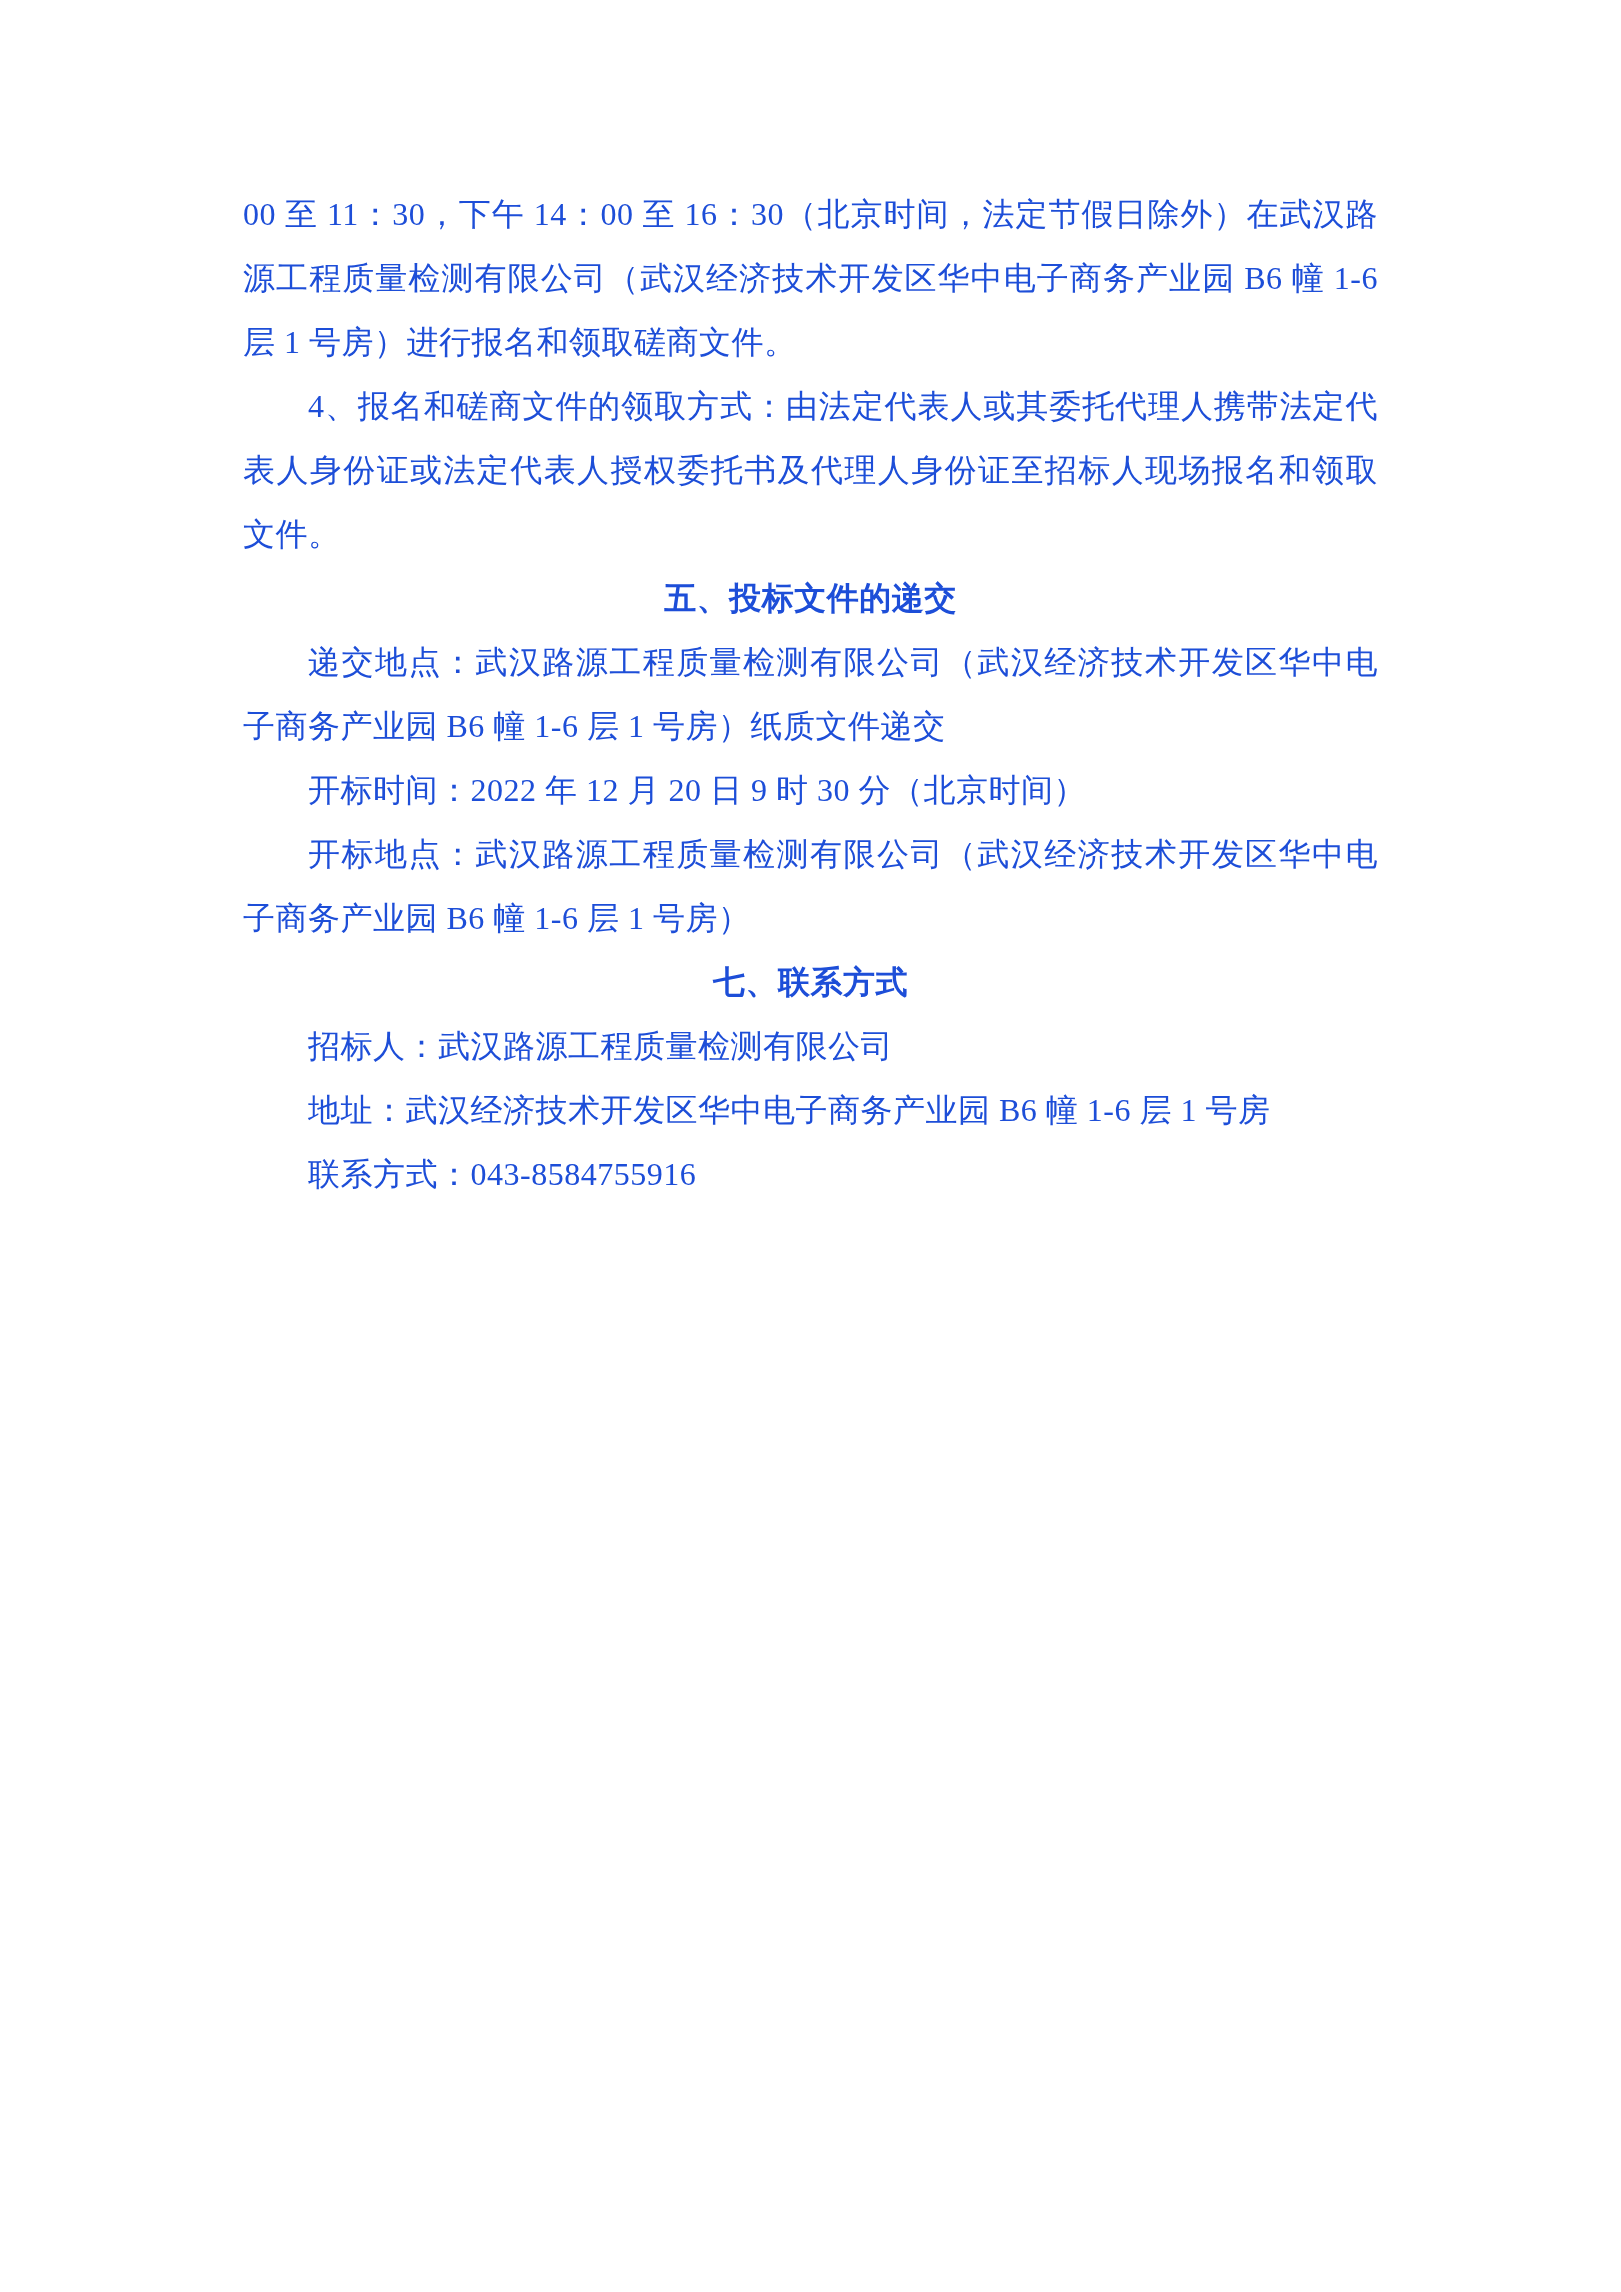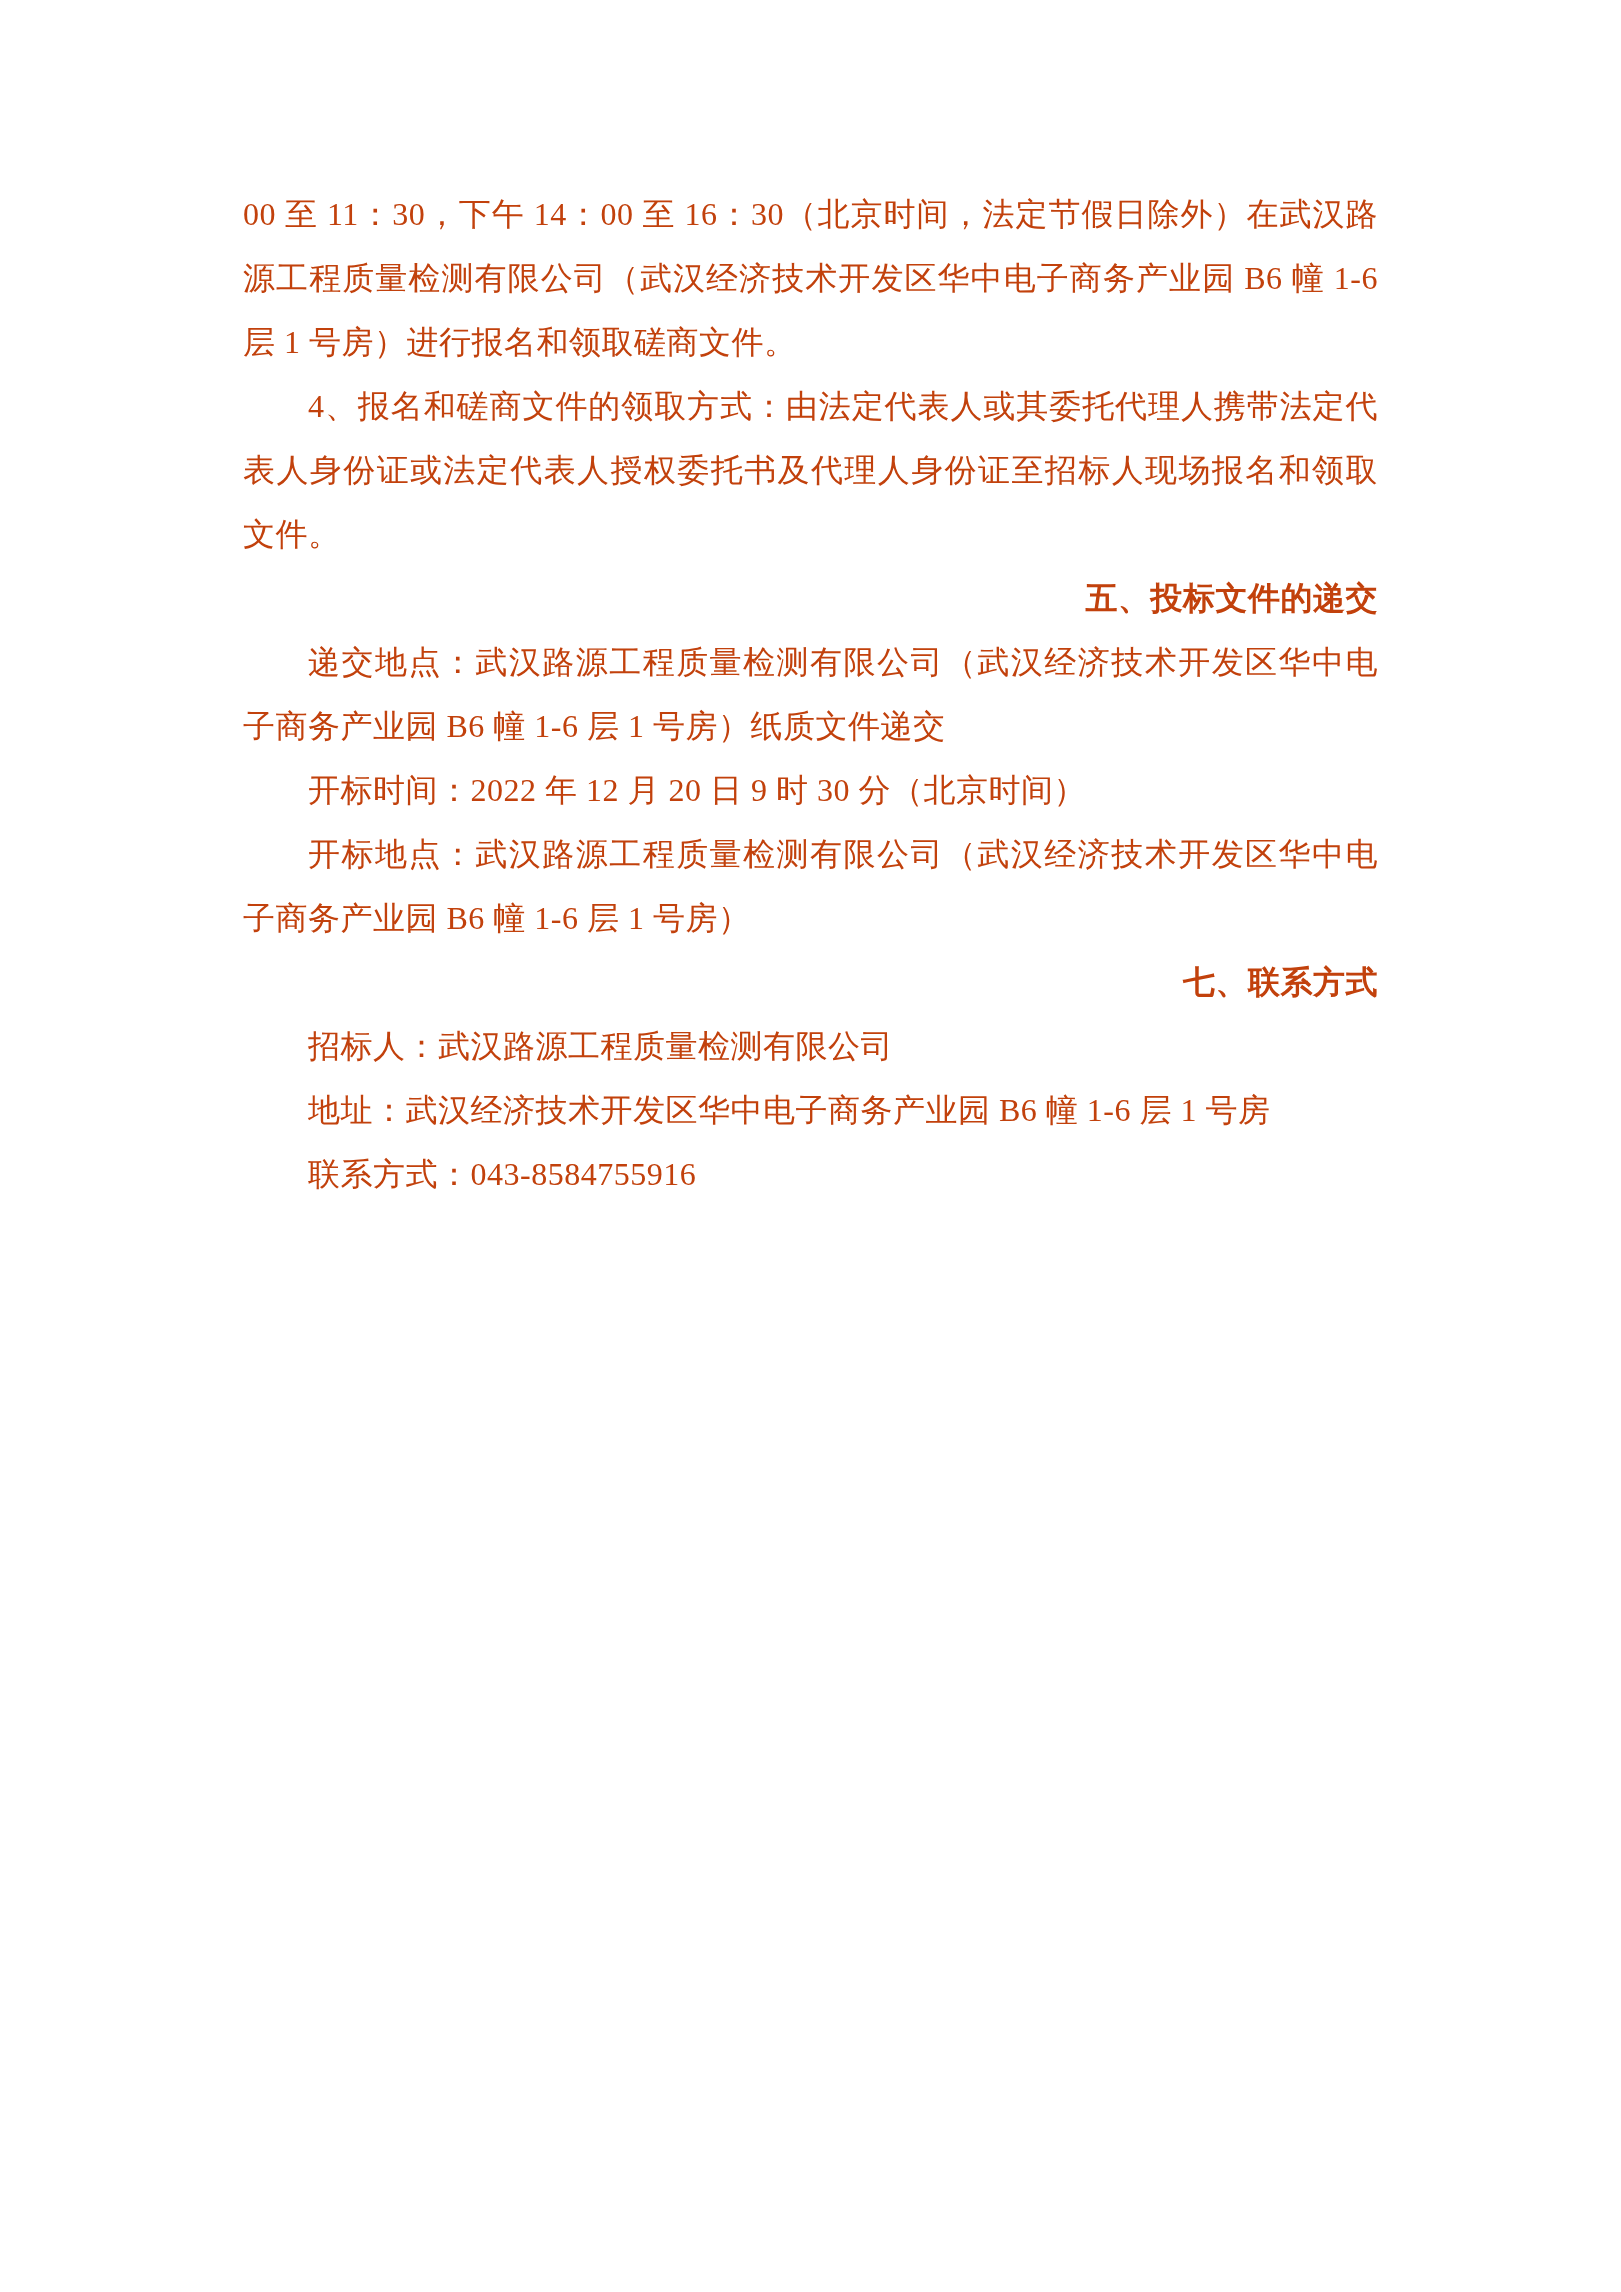--- a/index.html
+++ b/index.html
@@ -5,21 +5,21 @@
   html, body {
     margin: 0;
     padding: 0;
     background: #ffffff;
   }
   .page {
     position: relative;
     width: 1621px;
     height: 2293px;
     background: #ffffff;
-    color: #c2410c;
+    color: #1d4ed8;
     font-family: "Liberation Serif", "DejaVu Serif", serif;
     overflow: hidden;
   }
   .content {
     position: absolute;
     left: 243px;
     top: 182px;
     width: 1135px;
     font-size: 32px;
     line-height: 64px;
@@ -30,21 +30,21 @@
     margin: 0;
     padding: 0;
   }
   p.indent {
     text-indent: 65px;
   }
   p.heading {
     font-family: "Liberation Sans", "DejaVu Sans", sans-serif;
     font-weight: bold;
     text-indent: 0;
-    text-align: right;
+    text-align: center;
   }
 </style>
 </head>
 <body>
 
 <div class="page">
   <div class="content">
     <p>00 至 11：30，下午 14：00 至 16：30（北京时间，法定节假日除外）在武汉路源工程质量检测有限公司（武汉经济技术开发区华中电子商务产业园 B6 幢 1-6 层 1 号房）进行报名和领取磋商文件。</p>
     <p class="indent">4、报名和磋商文件的领取方式：由法定代表人或其委托代理人携带法定代表人身份证或法定代表人授权委托书及代理人身份证至招标人现场报名和领取文件。</p>
     <p class="heading">五、投标文件的递交</p>

